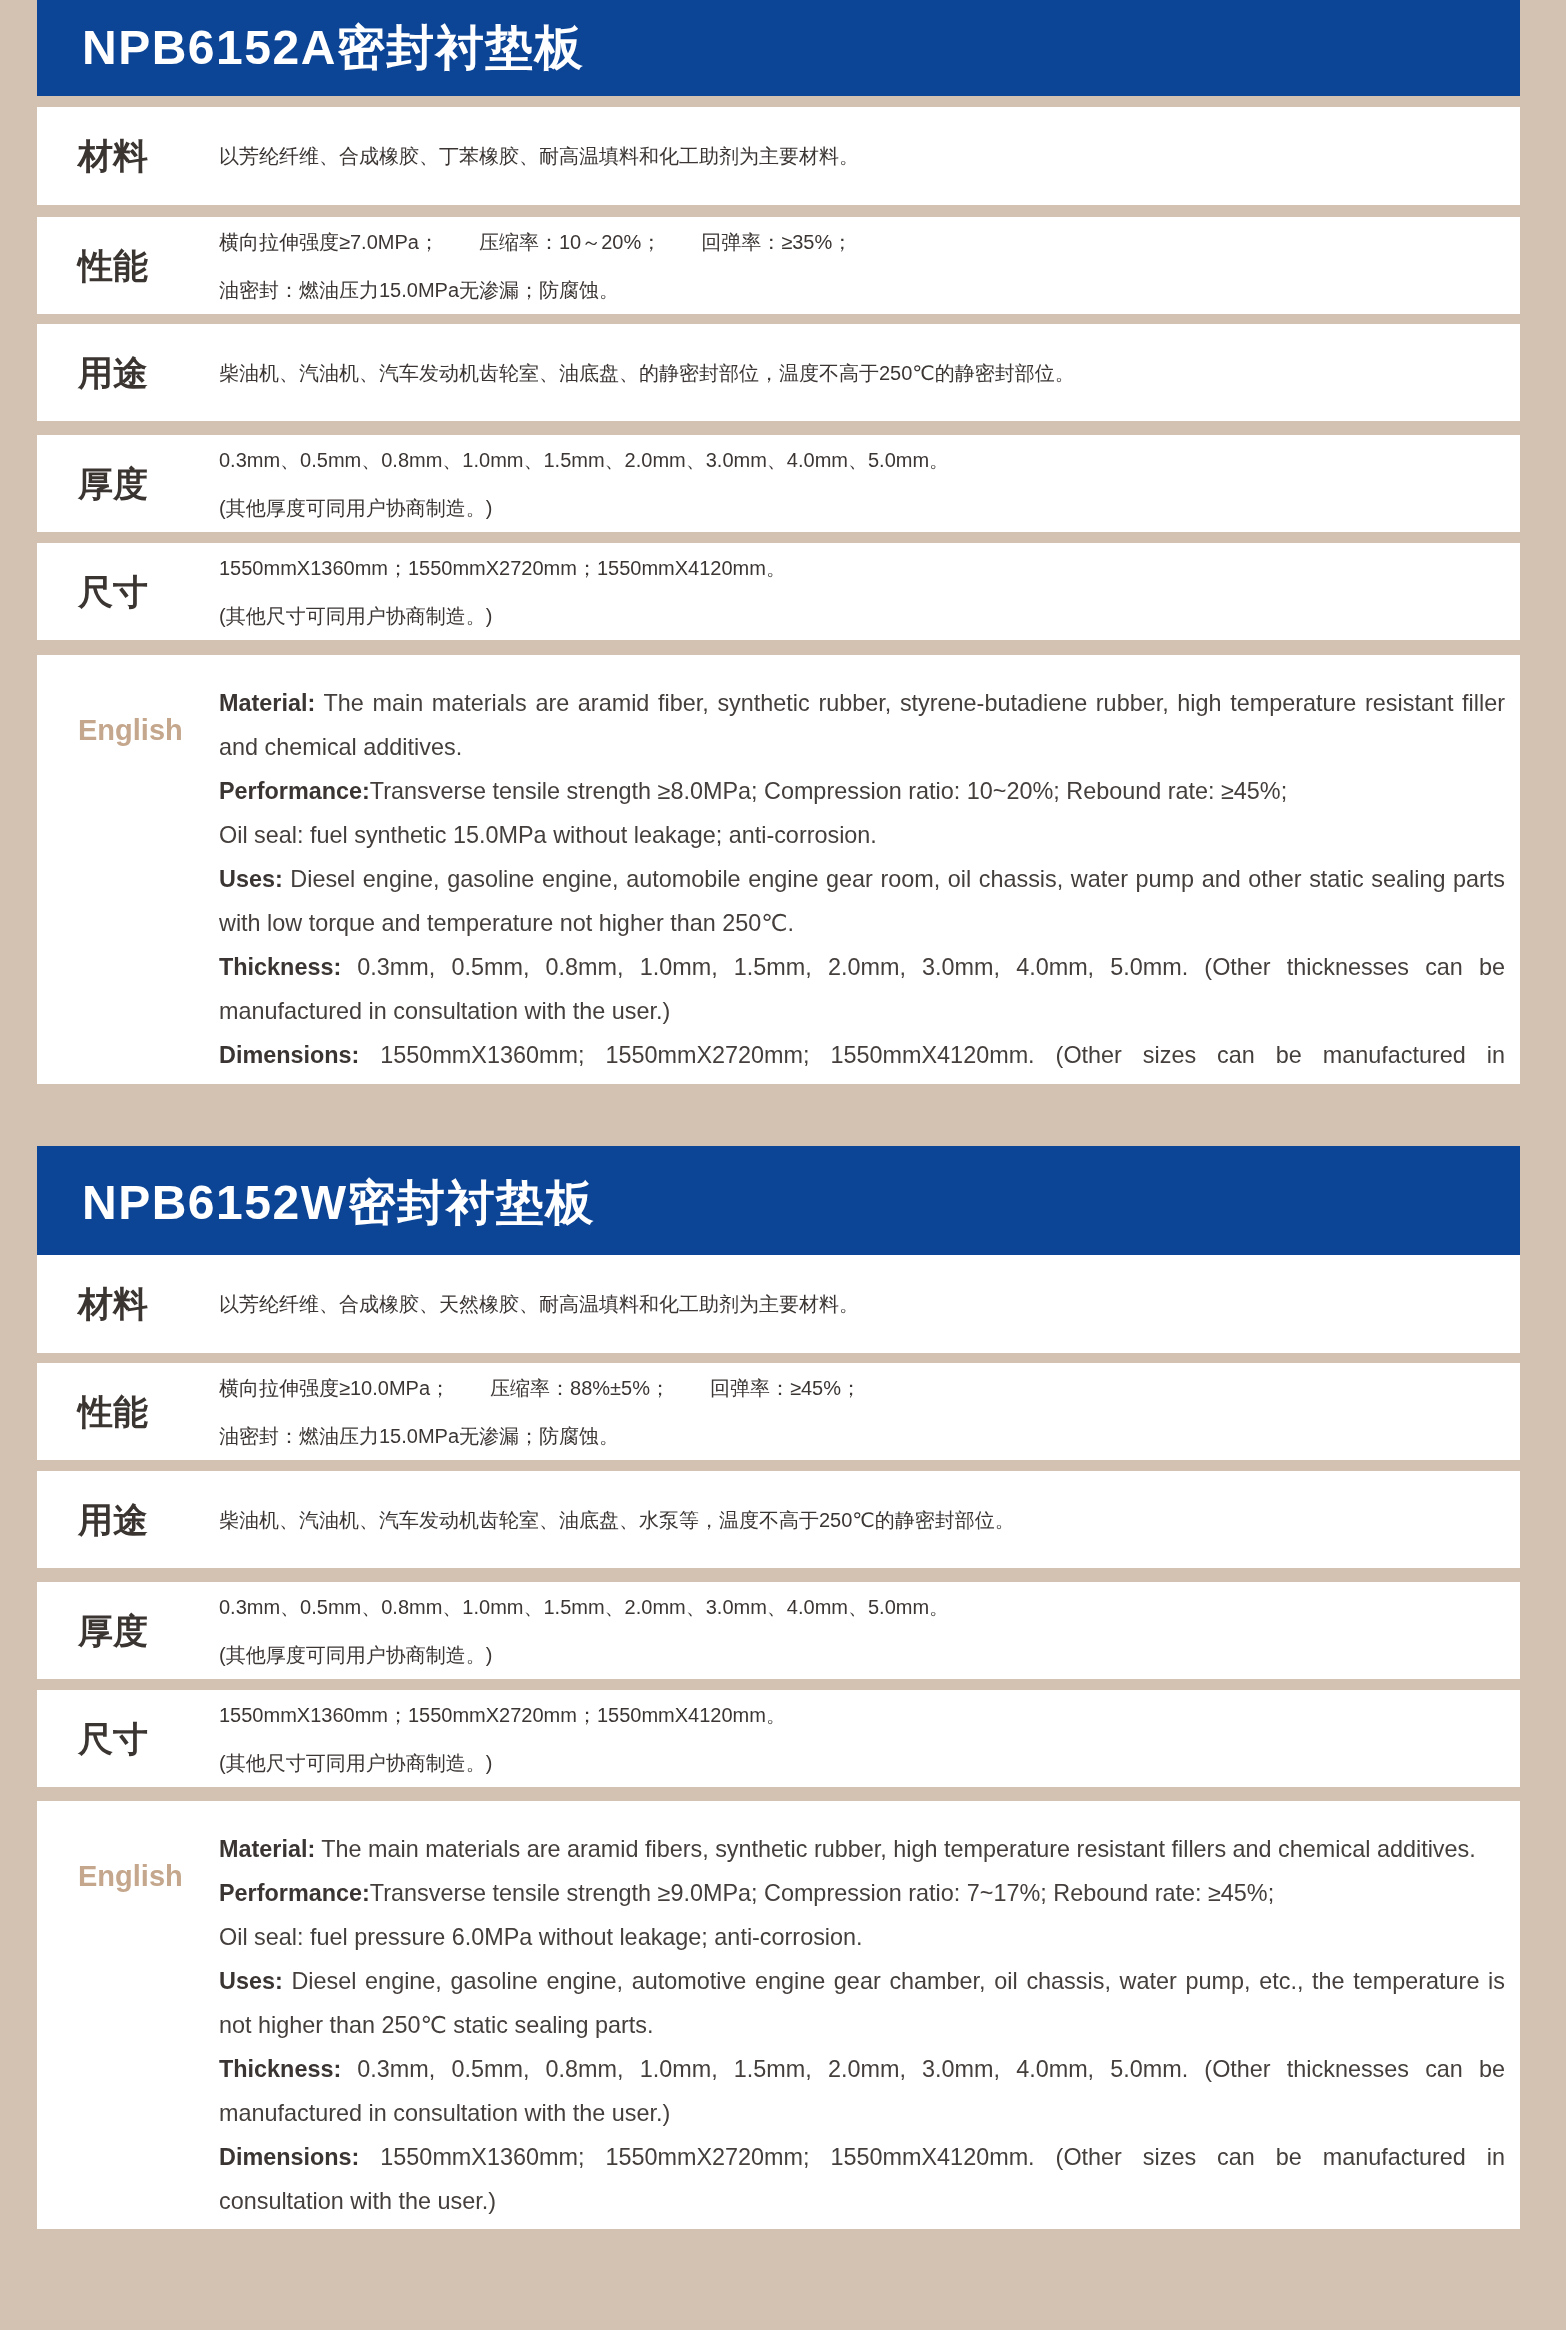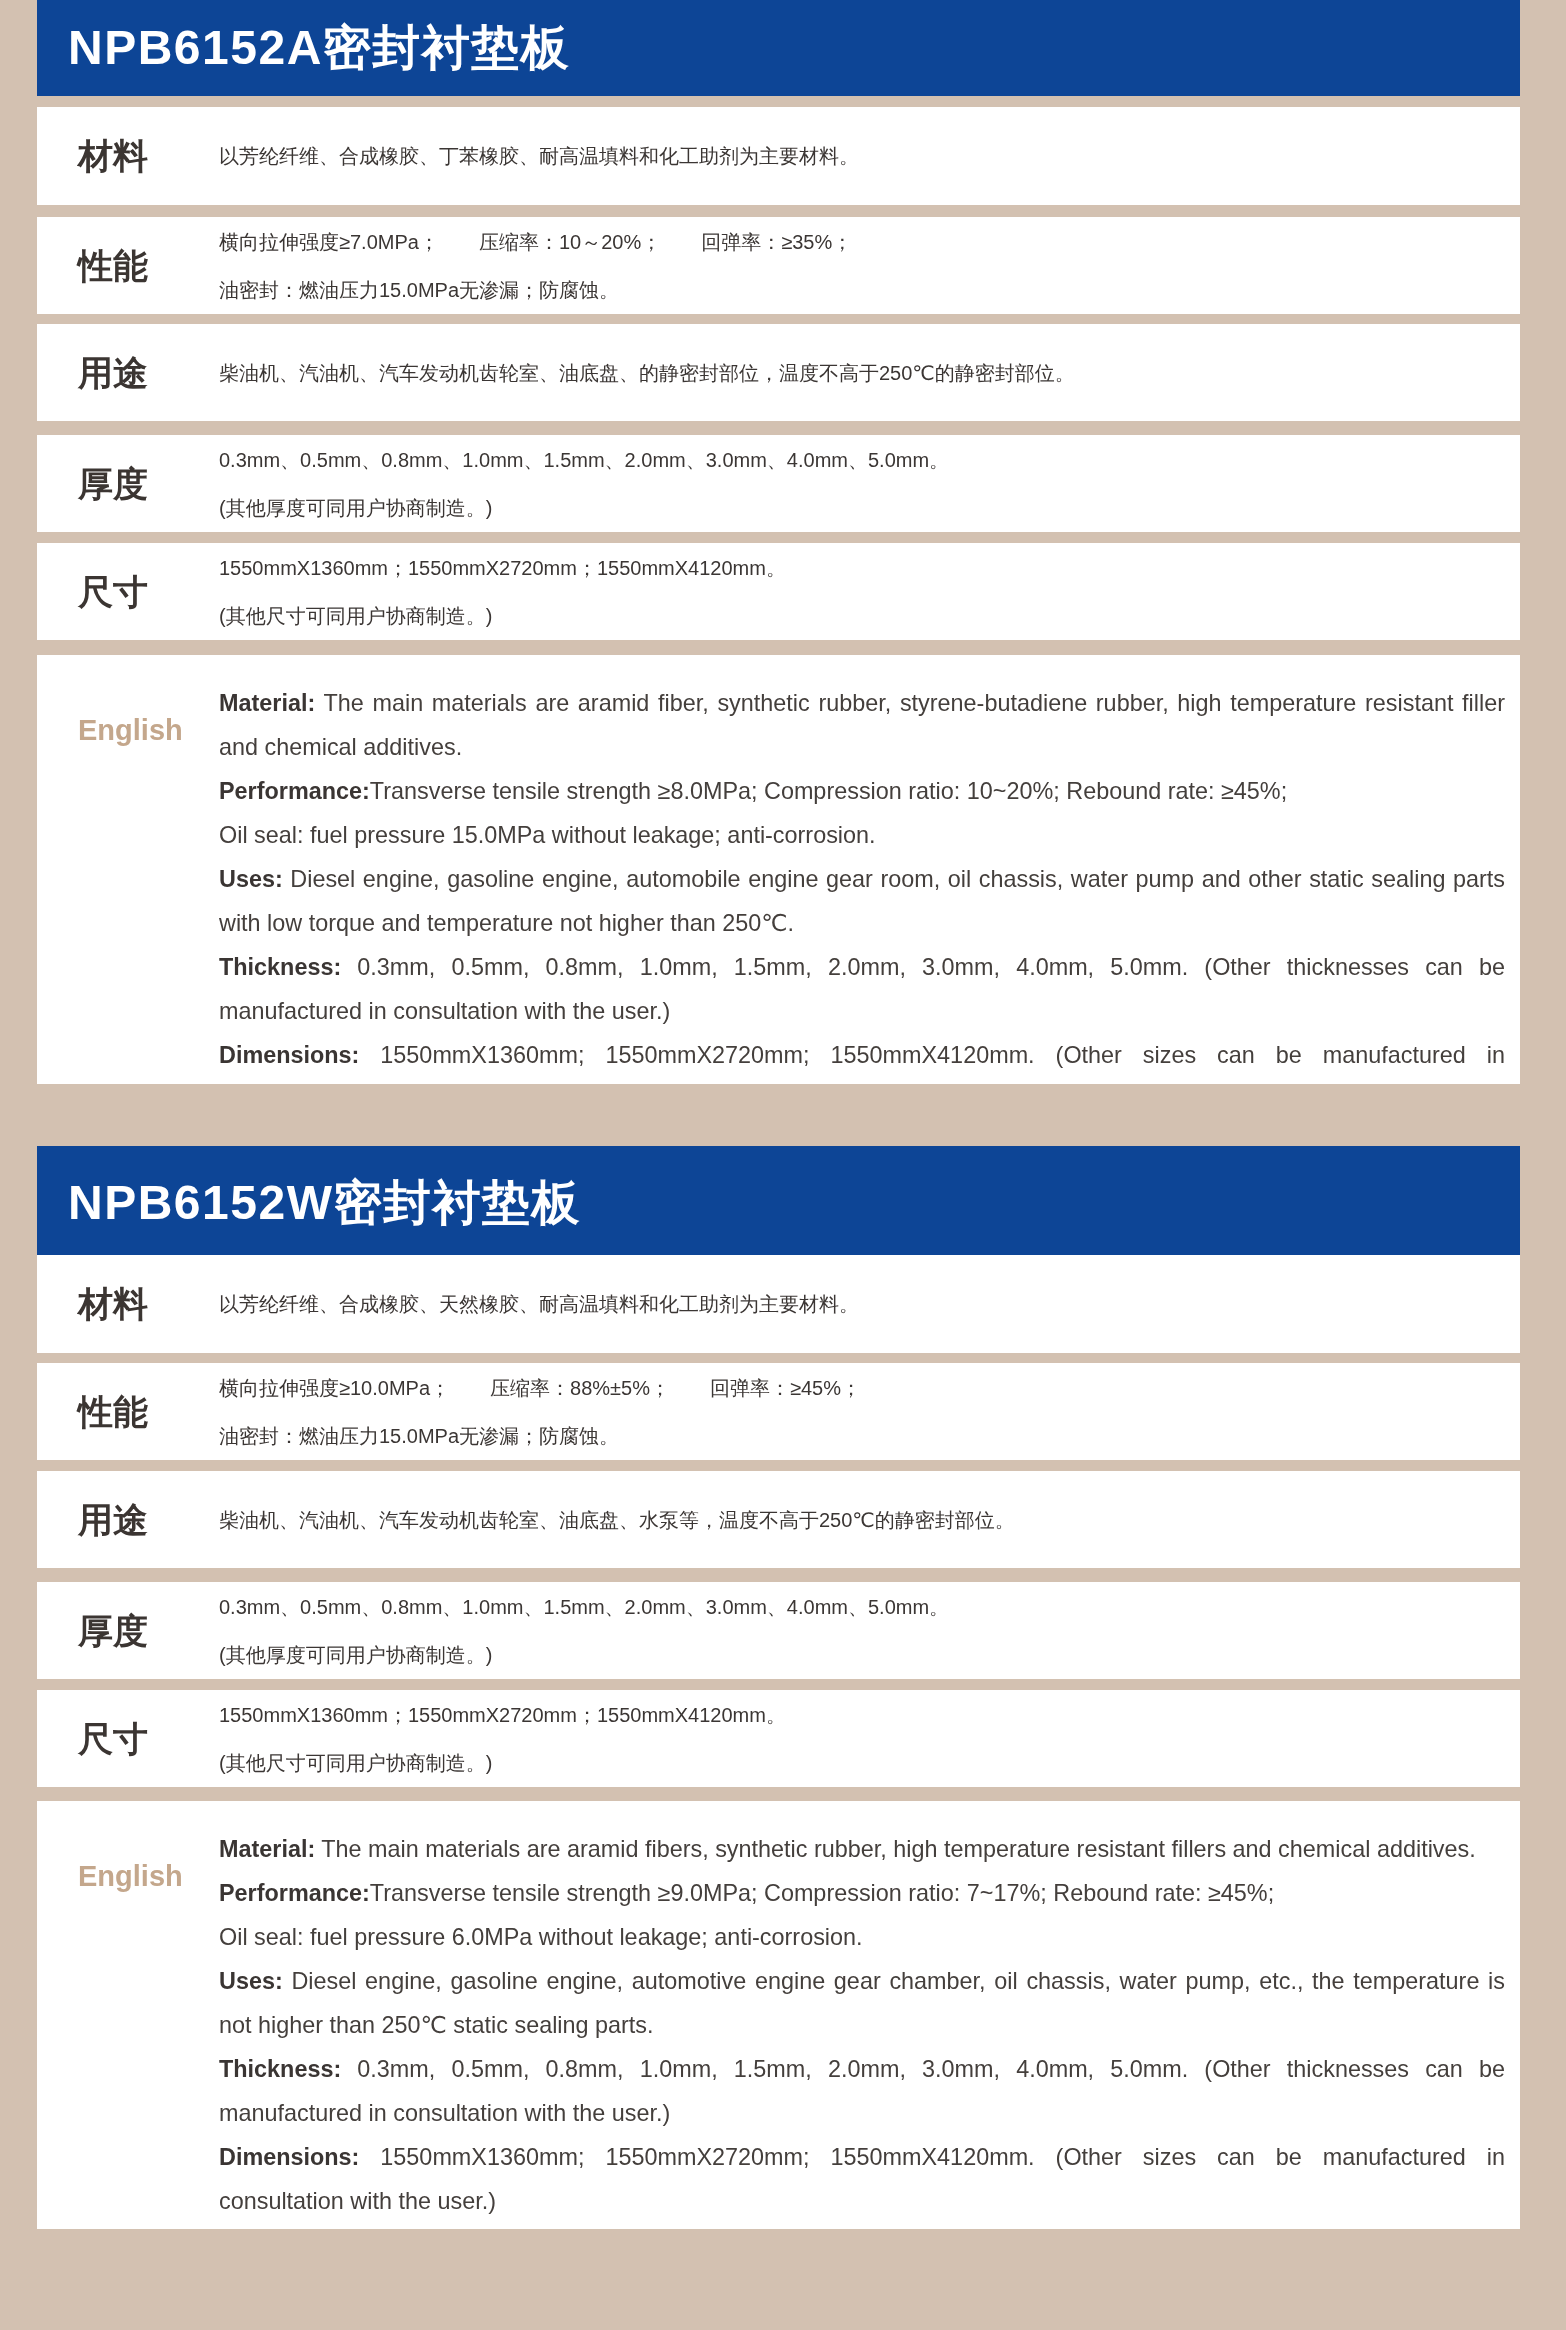--- a/index.html
+++ b/index.html
@@ -13,21 +13,21 @@
   .row{
     position:absolute;left:37px;width:1483px;
     background:#ffffff;overflow:hidden;
   }
   .hdr{
     background:#0d4596;color:#ffffff;
     display:flex;align-items:center;
   }
   .hdr .title{
     font-size:48px;font-weight:bold;letter-spacing:1.5px;
-    padding-left:31px;white-space:nowrap;
+    padding-left:45px;white-space:nowrap;
   }
   .label{
     position:absolute;left:41px;
     font-size:35px;font-weight:bold;color:#3b3532;
     white-space:nowrap;
   }
   .content{
     position:absolute;left:182px;right:10.6px;
     color:#3b3634;
   }
@@ -90,21 +90,21 @@
       <div class="cn">1550mmX1360mm；1550mmX2720mm；1550mmX4120mm。</div>
       <div class="cn">(其他尺寸可同用户协商制造。)</div>
     </div>
   </div>
 
   <div class="row english" style="top:655px;height:429px;">
     <div class="elabel">English</div>
     <div class="econtent">
       <p><b>Material:</b><span> The main materials are aramid fiber, synthetic rubber, styrene-butadiene rubber, high temperature resistant filler and chemical additives.</span></p>
       <p><b>Performance:</b><span>Transverse tensile strength ≥8.0MPa; Compression ratio: 10~20%; Rebound rate: ≥45%;</span></p>
-      <p><b></b><span>Oil seal: fuel pressure 15.0MPa without leakage; anti-corrosion.</span></p>
+      <p><b></b><span>Oil seal: fuel synthetic 15.0MPa without leakage; anti-corrosion.</span></p>
       <p><b>Uses:</b><span> Diesel engine, gasoline engine, automobile engine gear room, oil chassis, water pump and other static sealing parts with low torque and temperature not higher than 250℃.</span></p>
       <p><b>Thickness:</b><span> 0.3mm, 0.5mm, 0.8mm, 1.0mm, 1.5mm, 2.0mm, 3.0mm, 4.0mm, 5.0mm. (Other thicknesses can be manufactured in consultation with the user.)</span></p>
       <p><b>Dimensions:</b><span> 1550mmX1360mm; 1550mmX2720mm; 1550mmX4120mm. (Other sizes can be manufactured in consultation with the user.)</span></p>
     </div>
   </div>
 
   <div class="row hdr" style="top:1146px;height:114px;">
     <div class="title">NPB6152W密封衬垫板</div>
   </div>
 

